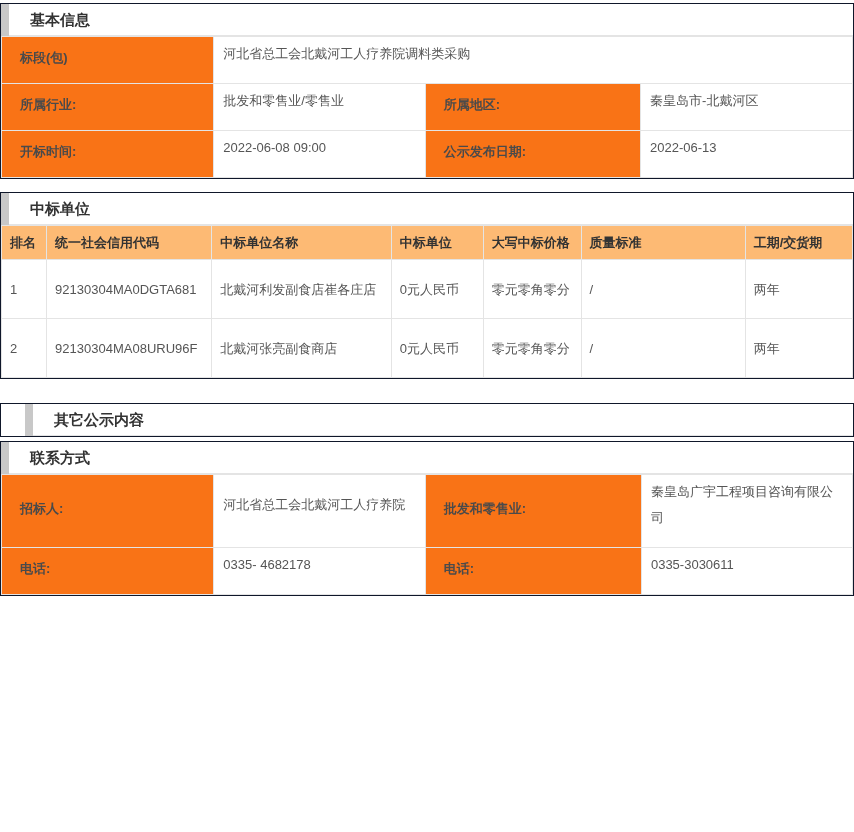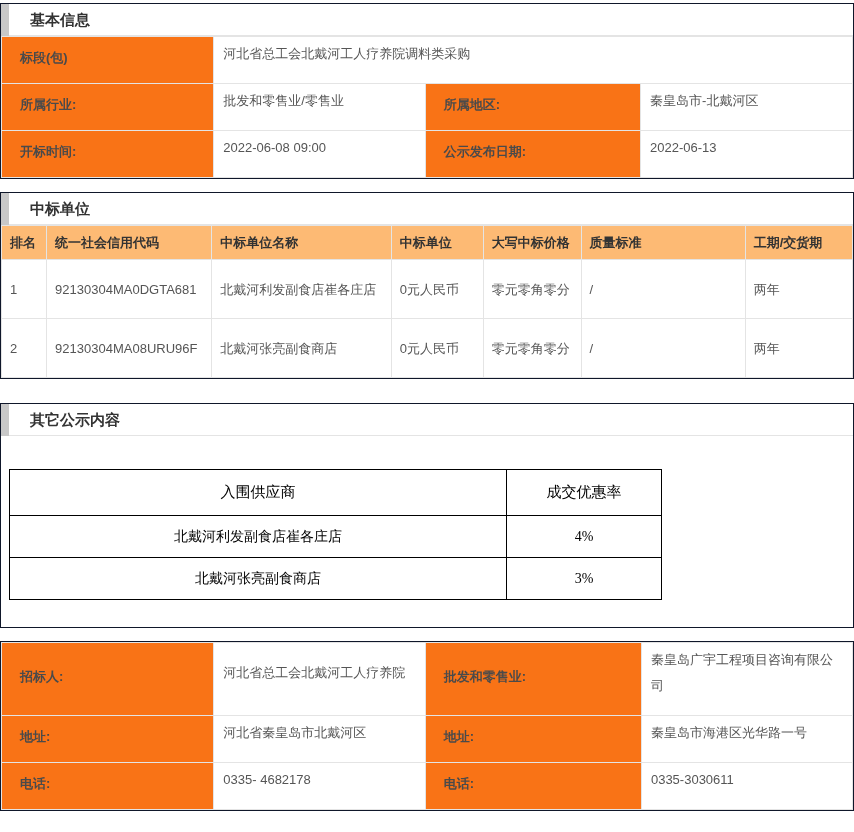--- a/index.html
+++ b/index.html
@@ -7,21 +7,21 @@
   body {
     width:854px; height:832px; overflow:hidden;
     font-family:"Liberation Sans","DejaVu Sans",sans-serif;
     color:#555555; font-size:13px;
   }
   .page { padding-top:3px; }
 
   .section { border:1px solid #0f172a; background:#fff; }
   .sec-basic   { margin-bottom:13px; }
   .sec-bidders { margin-bottom:24px;  }
-  .sec-other   { margin-bottom:13px; }
+  .sec-other   { margin-bottom:4px;padding-left:24px; }
 
   .sec-title {
     position:relative; height:32px; line-height:32px;
     padding-left:29px; background:#ffffff;
     border-bottom:1px solid #e4e4e4;
     font-size:15px; font-weight:bold; color:#333333;
   }
   .accent {
     position:absolute; left:0; top:0; width:8px; height:32px;
     background:#c8c8c8;
@@ -159,66 +159,42 @@
       </tr>
     </tbody>
       </table>
   </div>
 
   <div class="section sec-other">
     <div class="sec-title">
       <span class="accent"></span>
       <span>其它公示内容</span>
     </div>
-    <div class="other-body">
-      <table class="inner-table">
-        <colgroup>
-            <col style="width:497px">
-            <col style="width:155px">
-          </colgroup>
-        <tbody>
-            <tr>
-          <td>入围供应商</td>
-          <td>成交优惠率</td>
-        </tr>
-        <tr>
-          <td>北戴河利发副食店崔各庄店</td>
-          <td>4%</td>
-        </tr>
-        <tr>
-          <td>北戴河张亮副食商店</td>
-          <td>3%</td>
-        </tr>
-      </tbody>
-        </table>
-    </div>
   </div>
 
   <div class="section sec-contact">
+    <div class="sec-title">
+      <span class="accent"></span>
+      <span>联系方式</span>
+    </div>
     <table class="kv-table contact-table">
       <colgroup>
           <col style="width:24.95%">
           <col style="width:24.85%">
           <col style="width:25.4%">
           <col style="width:24.8%">
         </colgroup>
       <tbody>
           <tr>
         <td class="lbl">招标人:</td>
         <td class="val">河北省总工会北戴河工人疗养院</td>
         <td class="lbl">批发和零售业:</td>
         <td class="val">秦皇岛广宇工程项目咨询有限公司</td>
       </tr>
       <tr>
-        <td class="lbl">地址:</td>
-        <td class="val">河北省秦皇岛市北戴河区</td>
-        <td class="lbl">地址:</td>
-        <td class="val">秦皇岛市海港区光华路一号</td>
-      </tr>
-      <tr>
         <td class="lbl">电话:</td>
         <td class="val">0335- 4682178</td>
         <td class="lbl">电话:</td>
         <td class="val">0335-3030611</td>
       </tr>
     </tbody>
       </table>
   </div>
 
 </div>

